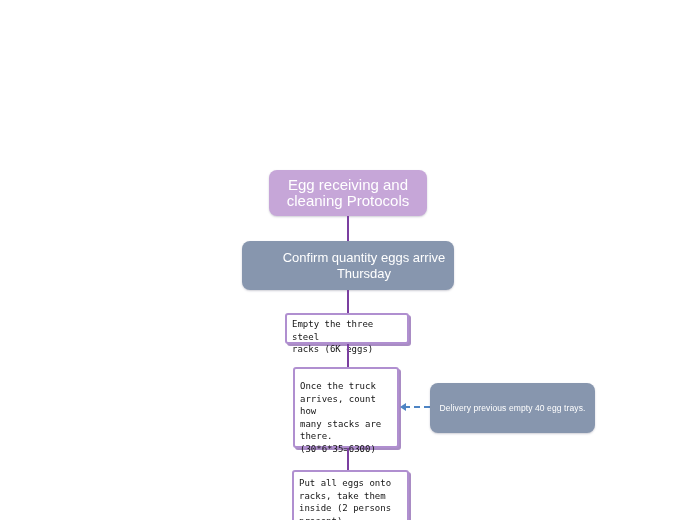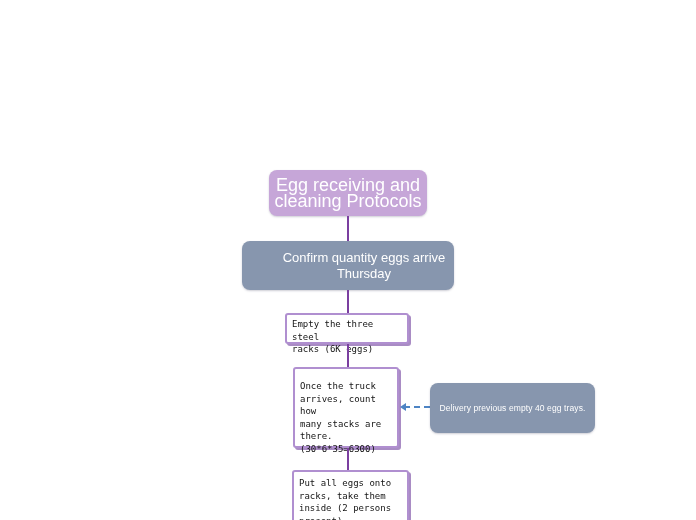--- a/index.html
+++ b/index.html
@@ -6,21 +6,21 @@
   body{
     width:696px;height:520px;position:relative;overflow:hidden;
     background:#ffffff;
     font-family:"Liberation Sans", sans-serif;
   }
   .canvas{position:absolute;inset:0;}
   .node{position:absolute;box-sizing:border-box;display:flex;align-items:center;justify-content:center;text-align:center;}
   .node-label{white-space:pre-line;}
   
   .n-fill{border-radius:8px;color:#ffffff;box-shadow:0 1px 2px rgba(60,60,90,.25);}
-  .n-root{left:269px;top:170px;width:158px;height:46px;background:var(--lavender);font-size:18px;line-height:16px;}
+  .n-root{left:269px;top:170px;width:158px;height:46px;background:var(--lavender);font-size:15px;line-height:16px;}
   .n-confirm{left:242px;top:241px;width:212px;height:49px;background:var(--slate);font-size:13px;line-height:16px;padding-left:32px;}
   .n-delivery{left:430px;top:383px;width:165px;height:50px;background:var(--slate);font-size:8.5px;line-height:11px;letter-spacing:.1px;}
   
   .n-card{
     background:#ffffff;border:2px solid var(--card_border);border-radius:3px;
     box-shadow:2px 2px 0 var(--card_shadow);
     color:#141414;font-family:"DejaVu Sans Mono", monospace;
     font-size:9px;line-height:12.5px;
     align-items:flex-start;justify-content:flex-start;text-align:left;
   }

